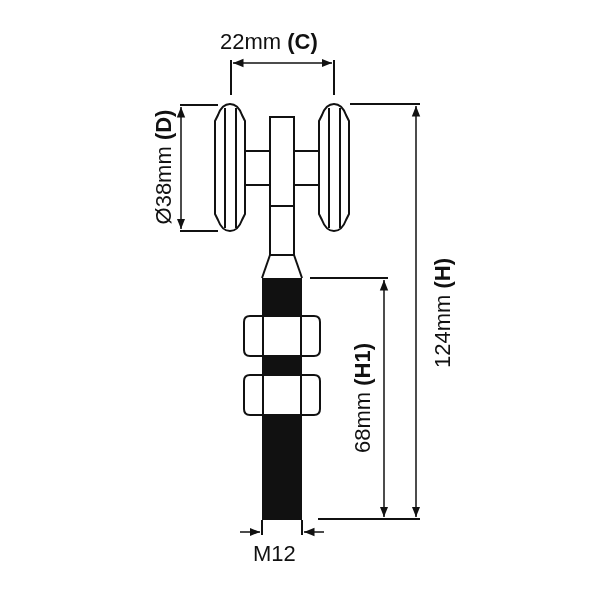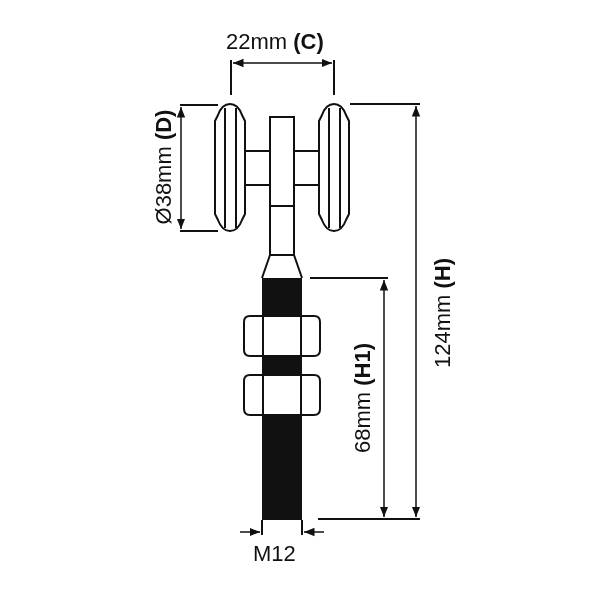--- a/index.html
+++ b/index.html
@@ -91,21 +91,21 @@
         <line x1="384" y1="280" x2="384" y2="517" marker-start="url(#arr)" marker-end="url(#arr)" stroke-width="1.5"></line>
       </g>
 
       <g>
         <line x1="350" y1="104" x2="420" y2="104"></line>
         <line x1="416" y1="106" x2="416" y2="517" marker-start="url(#arr)" marker-end="url(#arr)" stroke-width="1.5"></line>
       </g>
     </g>
   </svg>
 
-  <div class="lbl" style="left:226px; top:31px;">
+  <div class="lbl" style="left:220px; top:31px;">
     <span>22mm</span>
     <b>(C)</b>
   </div>
 
   <div class="lbl rot" style="left:94px; top:156px; width:140px; text-align:center;">
     <span>Ø38mm</span>
     <b>(D)</b>
   </div>
 
   <div class="lbl rot" style="left:368px; top:302px; width:150px; text-align:center;">

